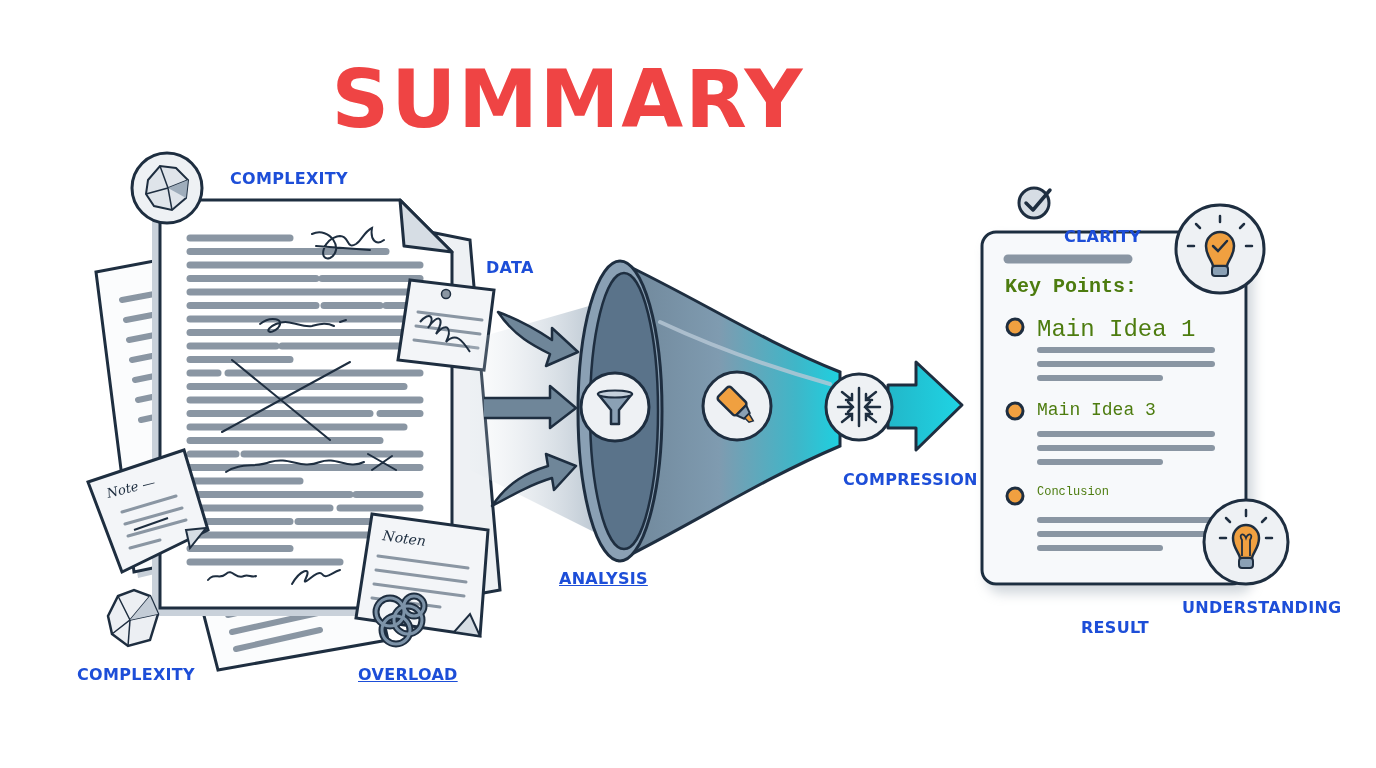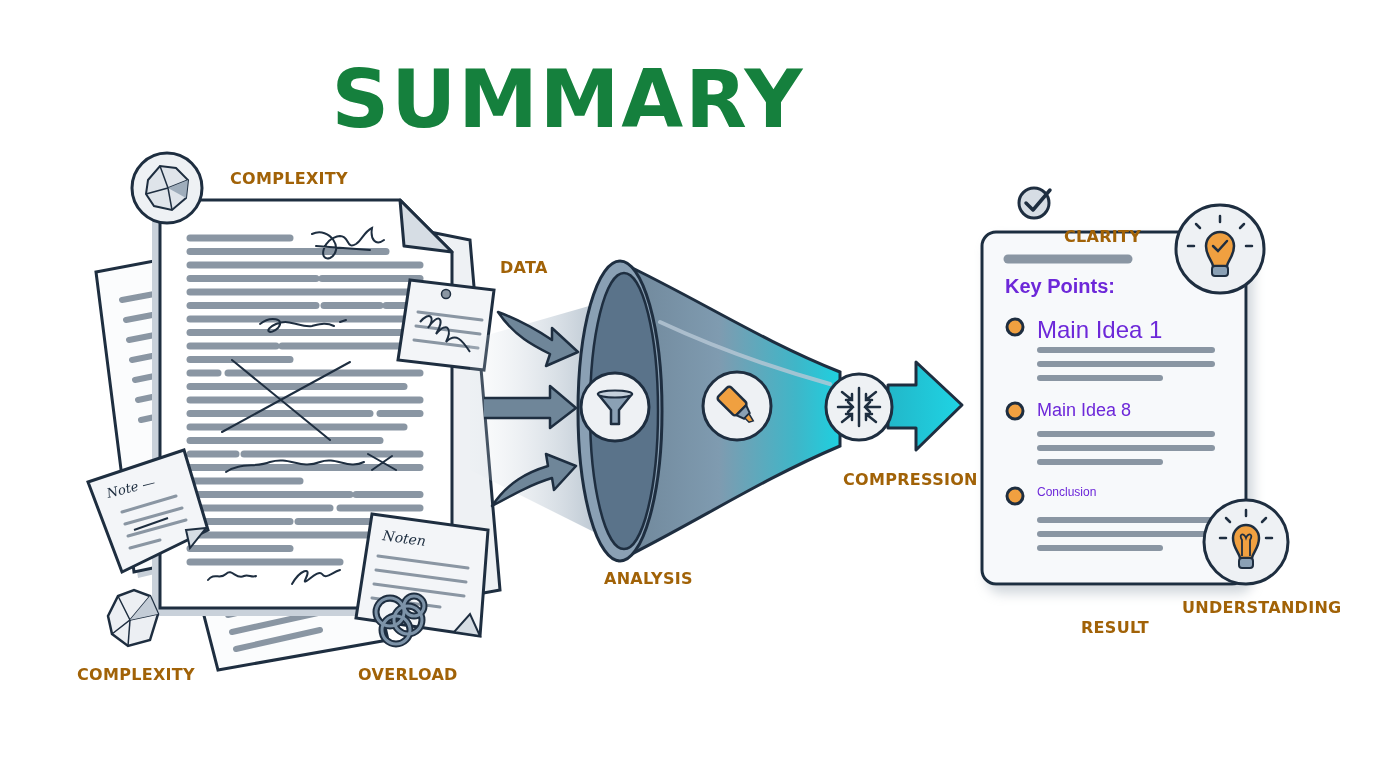--- a/index.html
+++ b/index.html
@@ -1,19 +1,19 @@
 <!DOCTYPE html>
 <html><head>
 <meta charset="utf-8">
 <style>
   html, body { margin: 0; padding: 0; background: #ffffff; }
   body { width: 1376px; height: 768px; position: relative; overflow: hidden; font-family: "DejaVu Sans", sans-serif; }
-  .title { position: absolute; left: 0; width: 1136px; top: 52px; text-align: center; font-family: "DejaVu Sans", sans-serif; font-weight: bold; font-size: 80px; letter-spacing: 2px; color: #15803d; line-height: 96px; }
-  .lbl { position: absolute; font-family: "DejaVu Sans", sans-serif; font-weight: bold; color: #a16207; font-size: 16px; letter-spacing: 0.3px; white-space: nowrap; }
-  .kp { position: absolute; font-family: Liberation Sans, sans-serif; color: #6d28d9; white-space: nowrap; }
+  .title { position: absolute; left: 0; width: 1136px; top: 52px; text-align: center; font-family: "DejaVu Sans", sans-serif; font-weight: bold; font-size: 80px; letter-spacing: 2px; color: #ef4444; line-height: 96px; }
+  .lbl { position: absolute; font-family: "DejaVu Sans", sans-serif; font-weight: bold; color: #1d4ed8; font-size: 16px; letter-spacing: 0.3px; white-space: nowrap; }
+  .kp { position: absolute; font-family: Liberation Mono, monospace; color: #4d7c0f; white-space: nowrap; }
   svg#art { position: absolute; left: 0; top: 0; }
 </style>
 </head>
 <body>
 
 <div class="title">SUMMARY</div>
 
 <svg id="art" width="1376" height="768" viewBox="0 0 1376 768">
   <defs>
     <linearGradient id="funnelGrad" x1="0" y1="0" x2="1" y2="0">
@@ -297,24 +297,24 @@
       <line x1="1266" y1="538" x2="1272" y2="538"></line>
     </g>
     <path d="M1233,538 A13,13 0 1 1 1259,538 C1259,548 1253,552 1252,558 L1240,558 C1239,552 1233,548 1233,538 Z" fill="#f0a040" stroke="#1e2e40" stroke-width="2.5"></path>
     <path d="M1242,556 L1242,540 C1238,534 1244,532 1246,538 C1248,532 1254,534 1250,540 L1250,556" fill="none" stroke="#1e2e40" stroke-width="1.8"></path>
     <rect x="1239" y="558" width="14" height="10" rx="3" fill="#8aa0b4" stroke="#1e2e40" stroke-width="2"></rect>
   </g>
 </svg>
 
 <div class="lbl" style="left:230px; top:169px;">COMPLEXITY</div>
 <div class="lbl" style="left:77px; top:665px;">COMPLEXITY</div>
-<div class="lbl" style="left:358px; top:665px;">OVERLOAD</div>
-<div class="lbl" style="left:500px; top:258px;">DATA</div>
-<div class="lbl" style="left:604px; top:569px;">ANALYSIS</div>
+<div class="lbl" style="left:358px; top:665px;text-decoration:underline;">OVERLOAD</div>
+<div class="lbl" style="left:486px; top:258px;">DATA</div>
+<div class="lbl" style="left:559px; top:569px;text-decoration:underline;">ANALYSIS</div>
 <div class="lbl" style="left:795px; top:470px;margin-left:48px;">COMPRESSION</div>
 <div class="lbl" style="left:1064px; top:196px;margin-top:31px;">CLARITY</div>
 <div class="lbl" style="left:1081px; top:618px;text-align:center;">RESULT</div>
 <div class="lbl" style="left:1182px; top:598px;">UNDERSTANDING</div>
 
 <div class="kp" style="left:1005px; top:275px; font-size:20px; font-weight:bold;">Key Points:</div>
 <div class="kp" style="left:1037px; top:316px; font-size:24px;">Main Idea 1</div>
-<div class="kp" style="left:1037px; top:400px; font-size:18px;">Main Idea 8</div>
+<div class="kp" style="left:1037px; top:400px; font-size:18px;">Main Idea 3</div>
 <div class="kp" style="left:1037px; top:485px; font-size:12px;">Conclusion</div>
 
 </body></html>

